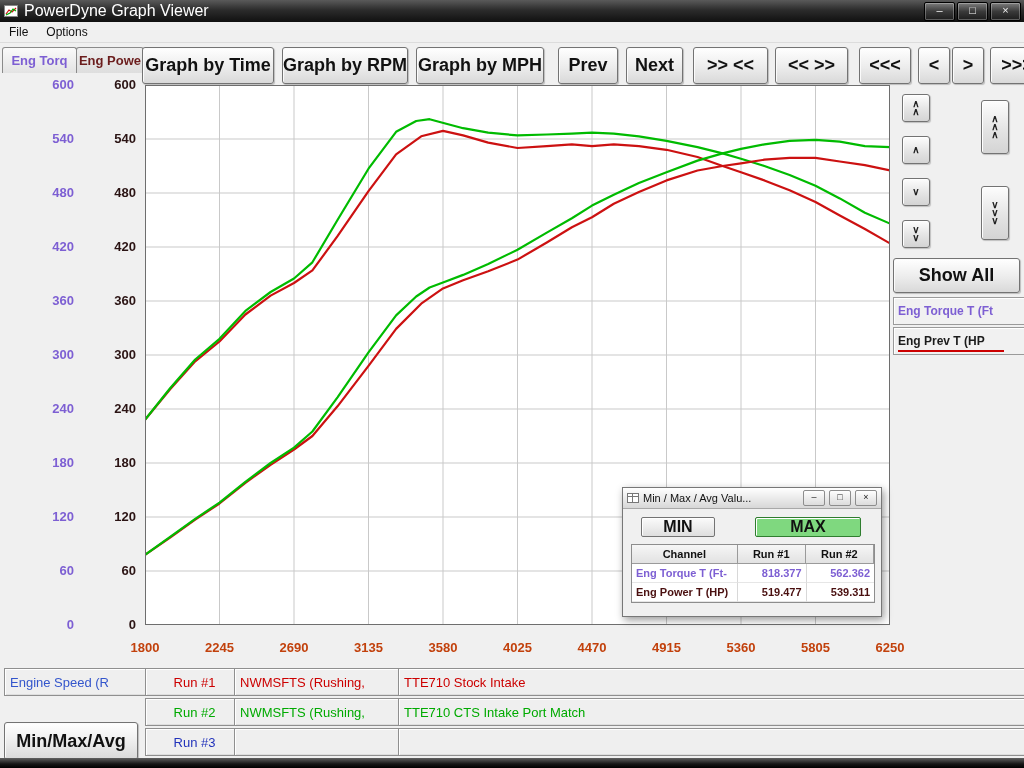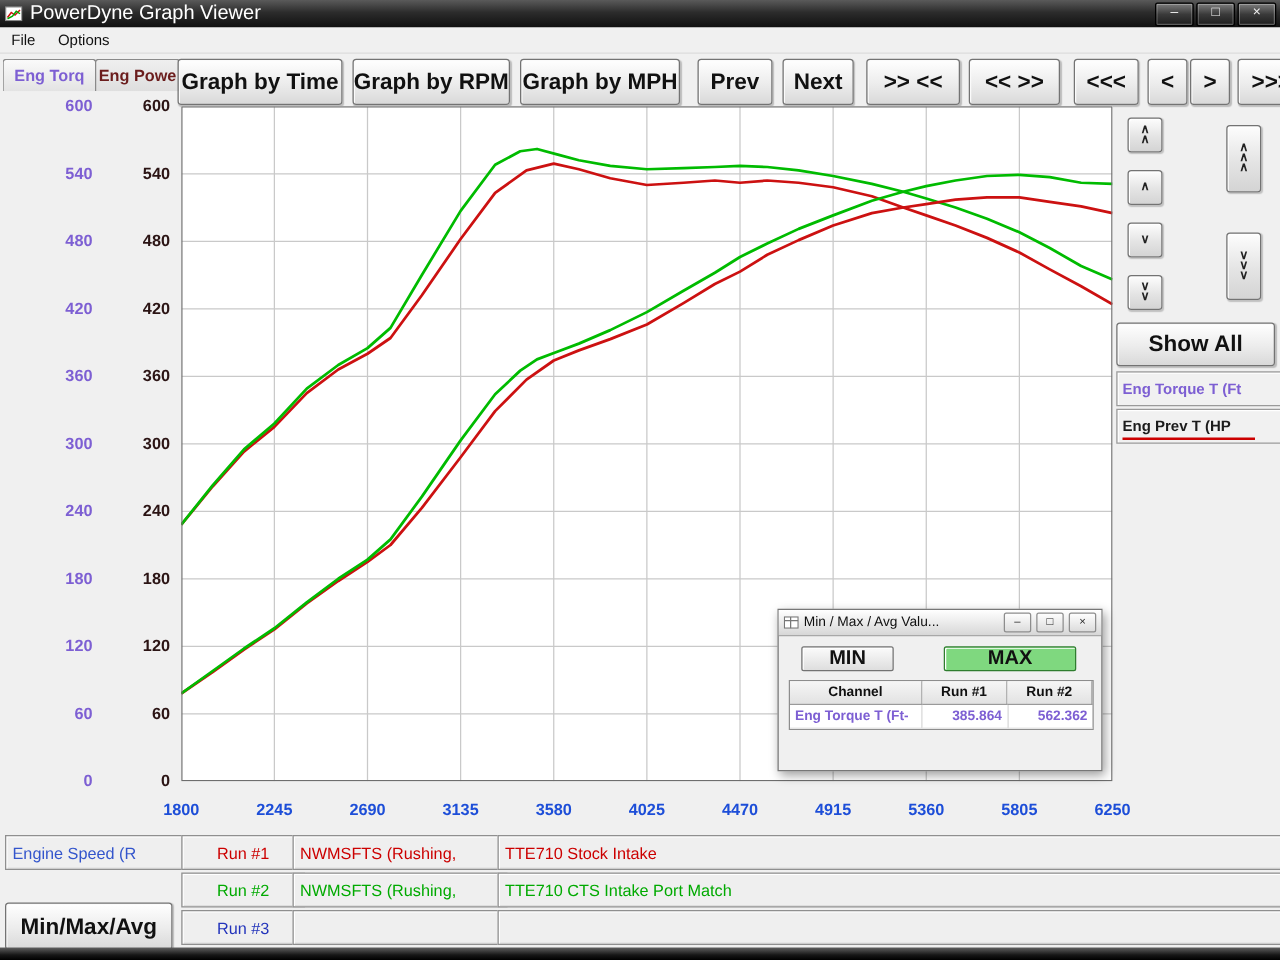--- a/index.html
+++ b/index.html
@@ -189,21 +189,21 @@
       <line x1="0" y1="108" x2="745" y2="108" stroke="#c9c9c9" stroke-width="1"></line>
       <line x1="0" y1="54" x2="745" y2="54" stroke="#c9c9c9" stroke-width="1"></line>
       <line x1="0" y1="0" x2="745" y2="0" stroke="#c9c9c9" stroke-width="1"></line>
       <polyline points="0.0,334.8 25.1,304.2 50.2,276.3 74.5,256.5 100.4,229.5 125.6,210.6 149.0,198.0 167.4,185.4 192.5,151.2 223.5,106.2 251.1,69.3 276.2,51.3 298.0,45.9 318.1,50.4 343.2,57.6 372.5,63.0 401.8,61.2 426.9,59.4 447.0,61.2 468.8,59.4 493.9,61.2 521.5,64.8 552.5,72.0 577.6,81.0 596.0,87.3 619.4,95.4 644.6,105.3 670.5,117.0 694.8,130.5 719.9,144.0 745.0,158.4" fill="none" stroke="#cc1111" stroke-width="2.2" stroke-linejoin="round"></polyline>
       <polyline points="0.0,334.8 25.1,303.3 50.2,274.5 74.5,253.8 100.4,225.9 125.6,207.0 149.0,193.5 167.4,177.3 192.5,135.0 223.5,83.7 251.1,46.8 271.2,36.0 284.6,34.2 301.3,38.7 318.1,43.2 343.2,47.7 372.5,50.4 401.8,49.5 426.9,48.6 447.0,47.7 468.8,48.6 493.9,51.3 521.5,55.8 552.5,62.1 577.6,68.4 596.0,73.8 619.4,81.0 644.6,90.0 670.5,100.8 694.8,113.4 719.9,127.8 745.0,138.6" fill="none" stroke="#00bb00" stroke-width="2.2" stroke-linejoin="round"></polyline>
       <polyline points="0.0,469.8 25.1,452.7 50.2,434.7 74.5,418.5 100.4,397.8 125.6,379.8 149.0,364.5 167.4,351.0 192.5,321.3 223.5,280.8 251.1,243.9 276.2,218.7 298.0,203.4 318.1,195.3 343.2,186.3 372.5,174.6 401.8,157.5 426.9,142.2 447.0,132.3 468.8,118.8 493.9,107.1 521.5,95.4 552.5,85.5 577.6,81.0 596.0,78.3 619.4,74.7 644.6,72.9 670.5,72.9 694.8,76.5 719.9,80.1 745.0,85.5" fill="none" stroke="#cc1111" stroke-width="2.2" stroke-linejoin="round"></polyline>
       <polyline points="0.0,469.8 25.1,451.8 50.2,433.8 74.5,417.6 100.4,396.9 125.6,378.0 149.0,362.7 167.4,346.5 192.5,312.3 223.5,267.3 251.1,230.4 271.2,211.5 284.6,202.5 301.3,196.2 318.1,189.9 343.2,179.1 372.5,164.7 401.8,147.6 426.9,133.2 447.0,120.6 468.8,109.8 493.9,98.1 521.5,87.3 552.5,75.6 577.6,68.4 596.0,63.9 619.4,59.4 644.6,55.8 670.5,54.9 694.8,56.7 719.9,61.2 745.0,62.1" fill="none" stroke="#00bb00" stroke-width="2.2" stroke-linejoin="round"></polyline>
       <rect x="0.5" y="0.5" width="744" height="539" fill="none" stroke="#6e6e6e"></rect>
     </svg>
 
-  <div id="xaxis" style="color: #1d4ed8;">
+  <div id="xaxis" style="color: #c2410c;">
       <span class="xtick" style="left: -28px;">1800</span>
       <span class="xtick" style="left: 46.5px;">2245</span>
       <span class="xtick" style="left: 121px;">2690</span>
       <span class="xtick" style="left: 195.5px;">3135</span>
       <span class="xtick" style="left: 270px;">3580</span>
       <span class="xtick" style="left: 344.5px;">4025</span>
       <span class="xtick" style="left: 419px;">4470</span>
       <span class="xtick" style="left: 493.5px;">4915</span>
       <span class="xtick" style="left: 568px;">5360</span>
       <span class="xtick" style="left: 642.5px;">5805</span>
@@ -263,23 +263,28 @@
         <div class="mmode active" style="background: rgb(127, 216, 127);">MAX</div>
       </div>
       <div class="mm-table">
         <div class="mm-row head">
           <div class="mm-cell c1">Channel</div>
           <div class="mm-cell c2">Run #1</div>
           <div class="mm-cell c3">Run #2</div>
         </div>
         <div class="mm-row">
           <div class="mm-cell c1 chn" style="color: rgb(125, 95, 211);">Eng Torque T (Ft-</div>
-          <div class="mm-cell c2 val" style="color: rgb(125, 95, 211);">385.864</div>
+          <div class="mm-cell c2 val" style="color: rgb(125, 95, 211);">818.377</div>
           <div class="mm-cell c3 val" style="color: rgb(125, 95, 211);">562.362</div>
         </div>
+        <div class="mm-row">
+          <div class="mm-cell c1 chn" style="color: rgb(74, 16, 16);">Eng Power T (HP)</div>
+          <div class="mm-cell c2 val" style="color: rgb(74, 16, 16);">519.477</div>
+          <div class="mm-cell c3 val" style="color: rgb(74, 16, 16);">539.311</div>
+        </div>
       </div>
     </div>
   </div>
 
   <div class="bbox" style="left:4px;top:668px;width:134px">
     <span style="color: rgb(51, 85, 204);">Engine Speed (R</span>
   </div>
 
   <div class="bbox runlab" style="left:145px;top:668px;width:87px">
     <span style="color: rgb(204, 0, 0);">Run #1</span>

